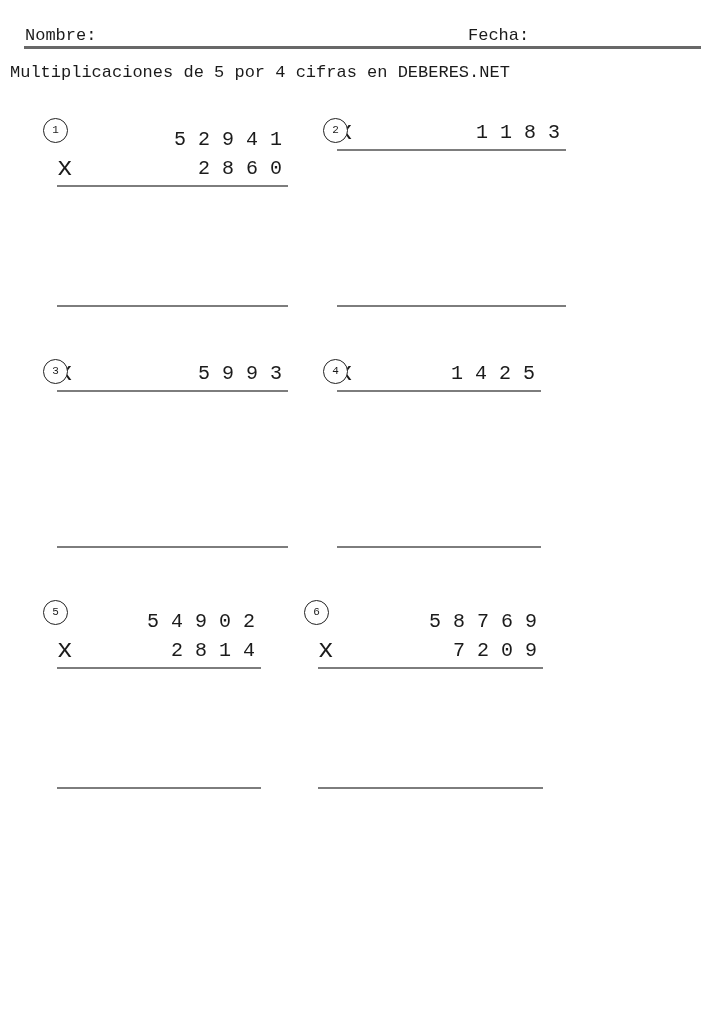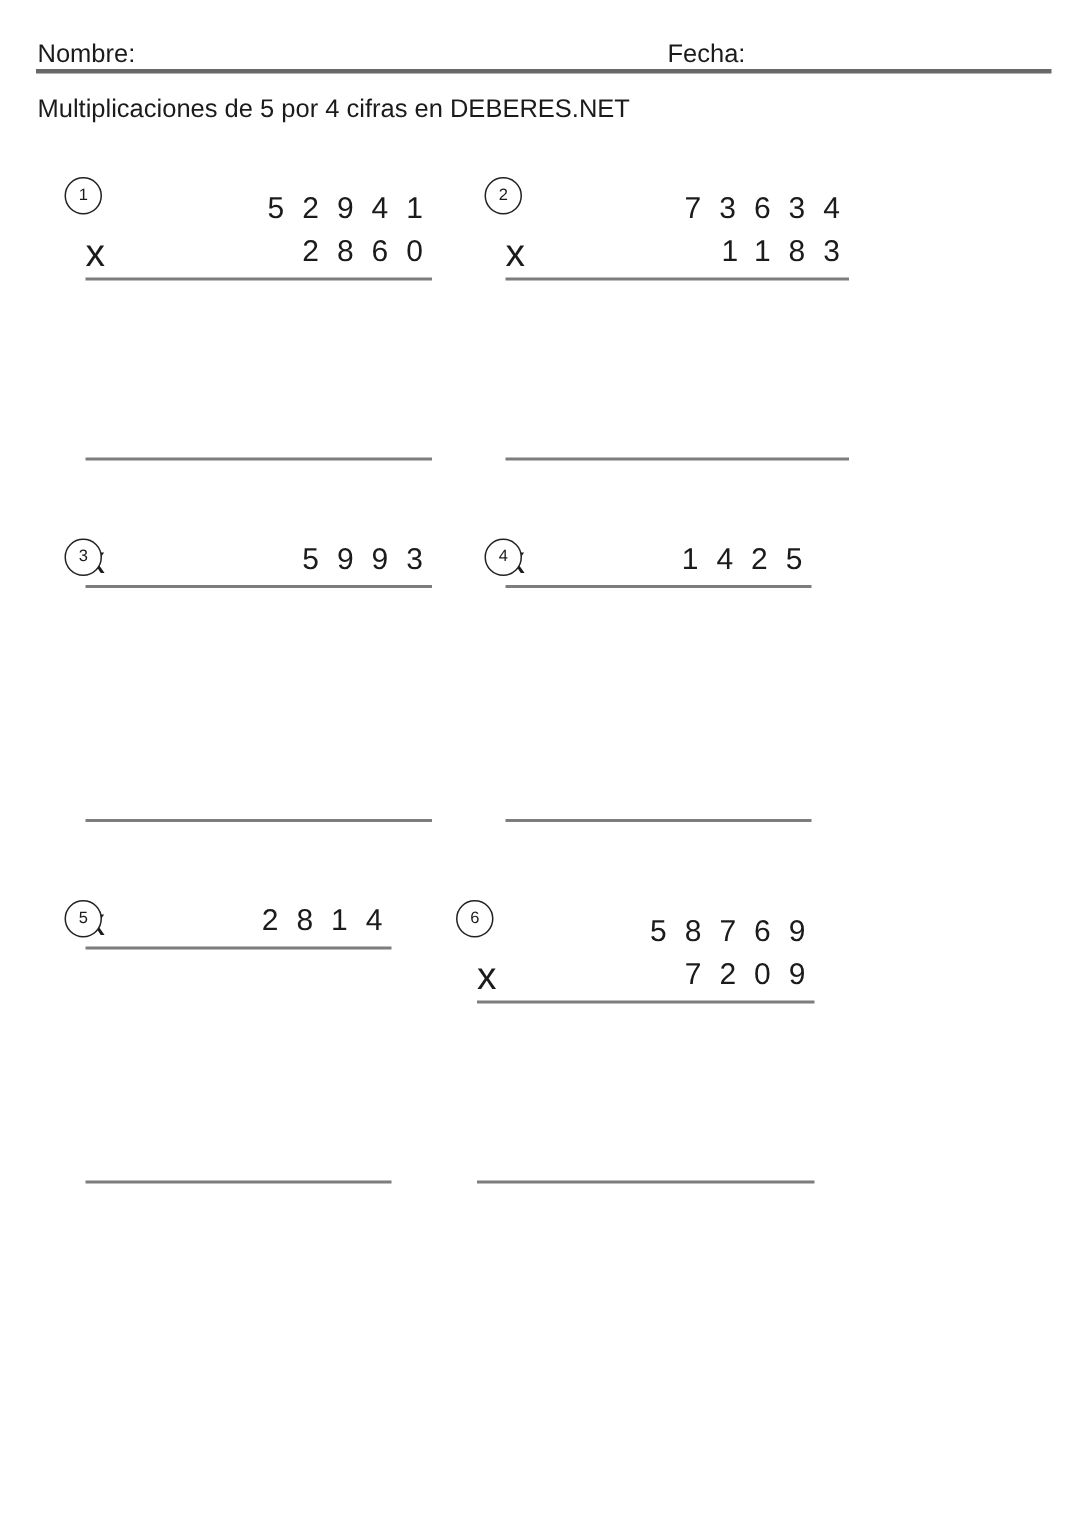--- a/index.html
+++ b/index.html
@@ -12,41 +12,42 @@
     height: 1024px;
     position: relative;
     font-family: "Liberation Sans", sans-serif;
     color: var(--text, #1b1b1b);
     overflow: hidden;
   }
   .page {
     position: absolute;
     inset: 0;
     background: #ffffff;
+    font-family: Liberation Mono, monospace;
   }
   .hdr-label {
     position: absolute;
     top: 27px;
     font-size: 17px;
     line-height: 18px;
     white-space: nowrap;
   }
   .hdr-label.nombre { left: 25px; }
-  .hdr-label.fecha  { left: 445px; }
+  .hdr-label.fecha  { left: 468px; }
   .hdr-line {
     position: absolute;
     left: 24px;
     top: 46px;
     width: 677px;
     height: 3px;
     background: var(--header-line, #686868);
   }
   .title {
     position: absolute;
-    left: 25px;
+    left: 10px;
     top: 63px;
     font-size: 17px;
     line-height: 20px;
     white-space: nowrap;
   }
   .problem { position: absolute; }
   .badge {
     position: absolute;
     left: -14px;
     top: 0;
@@ -124,23 +125,20 @@
         <span class="digits">2860</span>
       </div>
     <div class="rule"></div>
     <div class="answer"></div>
   </div>
 
   <div class="problem p2">
     <div class="badge">
         <span>2</span>
       </div>
-    <div class="num-row first">
-        <span class="digits">73634</span>
-      </div>
     <div class="num-row second">
         <span class="op">x</span>
         <span class="digits">1183</span>
       </div>
     <div class="rule"></div>
     <div class="answer"></div>
   </div>
 
   <div class="problem p3">
     <div class="badge">
@@ -163,20 +161,23 @@
         <span class="digits">1425</span>
       </div>
     <div class="rule"></div>
     <div class="answer"></div>
   </div>
 
   <div class="problem p5">
     <div class="badge">
         <span>5</span>
       </div>
+    <div class="num-row first">
+        <span class="digits">54902</span>
+      </div>
     <div class="num-row second">
         <span class="op">x</span>
         <span class="digits">2814</span>
       </div>
     <div class="rule"></div>
     <div class="answer"></div>
   </div>
 
   <div class="problem p6">
     <div class="badge">

